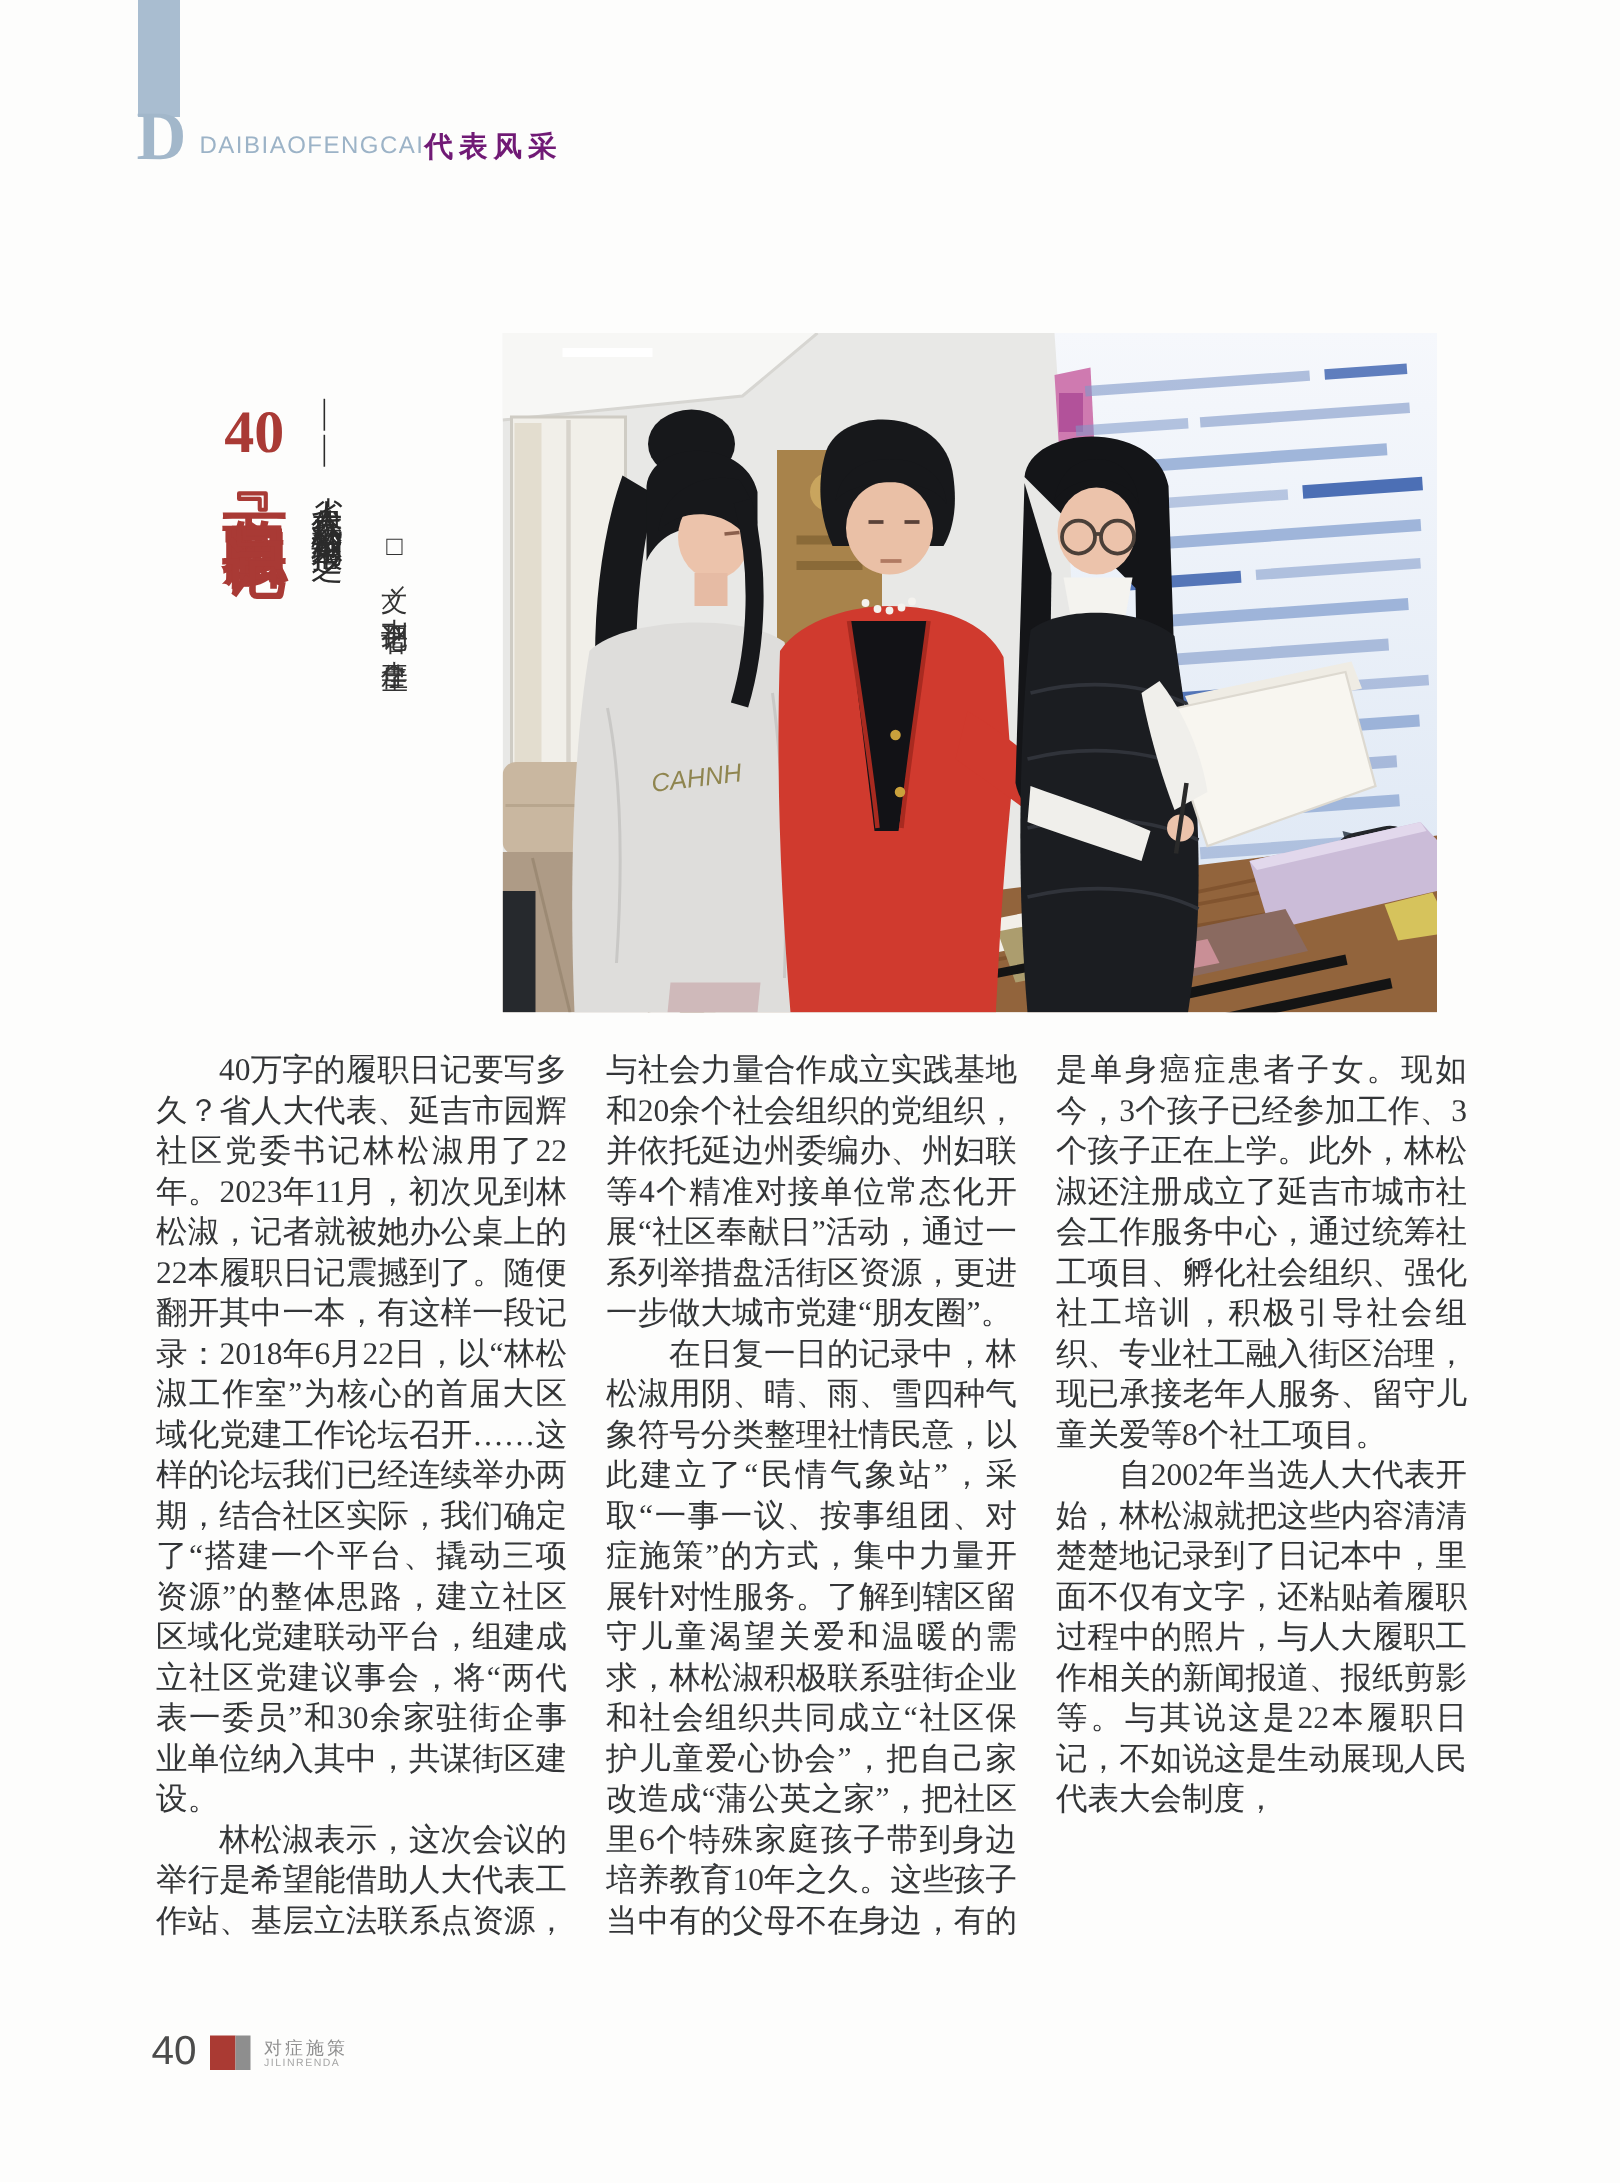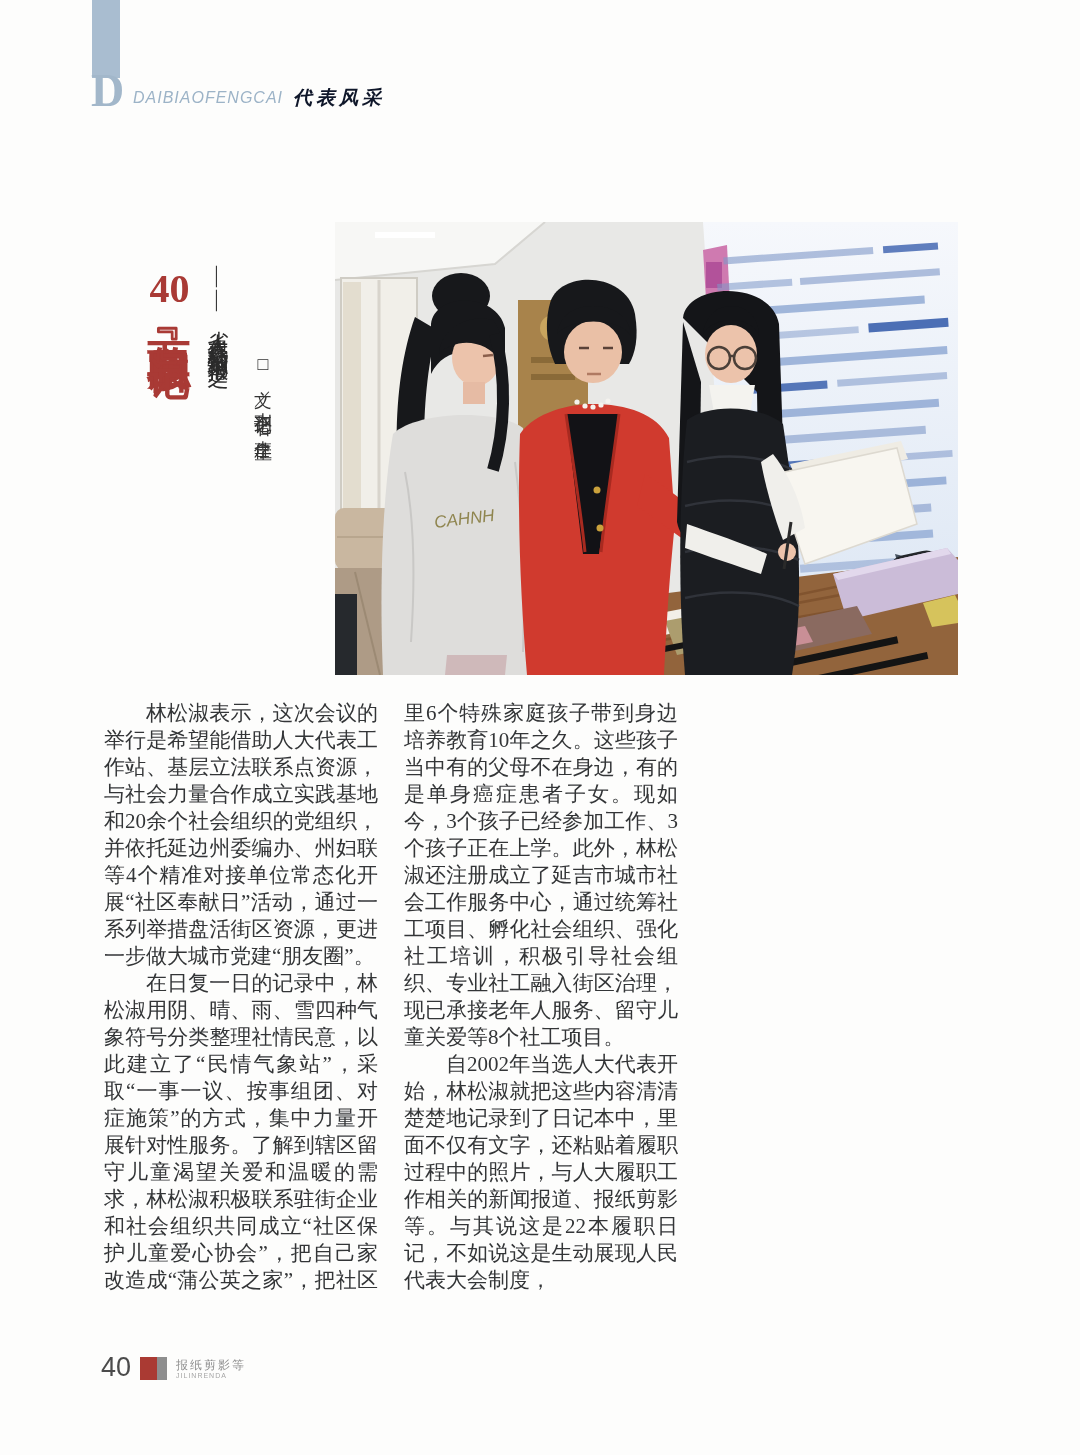--- a/index.html
+++ b/index.html
@@ -10,29 +10,29 @@
   }
   
   .hdr-bar{position:absolute;left:92px;top:0;width:28px;height:78px;background:#a9bdd0;}
   .hdr-letter{
     position:absolute;left:91px;top:68px;width:40px;height:46px;
     font-family:"Liberation Serif","DejaVu Serif",serif;font-weight:bold;
     font-size:46px;line-height:46px;color:#a2b7ca;
   }
   .hdr-text{
     position:absolute;left:133px;top:86px;height:24px;
-    display:flex;align-items:center;gap:10px;font-style:italic;
+    display:flex;align-items:center;
   }
   .hdr-en{
     font-family:"Liberation Sans","DejaVu Sans",sans-serif;
     font-size:16px;letter-spacing:1px;color:#9cb3c7;
   }
   .hdr-cn{
     font-family:"Liberation Sans","DejaVu Sans",sans-serif;
-    font-size:19px;font-weight:bold;letter-spacing:4px;color:#0f172a;
+    font-size:19px;font-weight:bold;letter-spacing:4px;color:#701a75;
   }
   
   .title-vert{
     position:absolute;left:140px;top:268px;height:410px;
     writing-mode:vertical-rl;text-orientation:mixed;
     color:#a93a35;font-weight:bold;
     font-size:43px;line-height:58px;letter-spacing:2px;
   }
   .title-num{text-combine-upright:all;font-size:40px;}
   .subtitle-vert{
@@ -220,30 +220,31 @@
         <polygon points="440,252 562,226 582,302 470,342" fill="#f8f6f0" stroke="#ddd9d0" stroke-width="1.5"></polygon>
         <path d="M438,232 C454,252 466,280 470,306 L448,318 C438,292 430,262 426,240 Z" fill="#f0efeb"></path>
         <path d="M352,302 C380,312 410,322 432,332 L426,352 C402,344 372,334 350,326 Z" fill="#f0efeb"></path>
         <circle cx="452" cy="330" r="9" fill="#ecc3ab"></circle>
         <line x1="456" y1="300" x2="449" y2="347" stroke="#2a2a2a" stroke-width="3"></line>
       </g>
     </svg>
   </div>
 
   <div class="article">
+    <p>40万字的履职日记要写多久？省人大代表、延吉市园辉社区党委书记林松淑用了22年。2023年11月，初次见到林松淑，记者就被她办公桌上的22本履职日记震撼到了。随便翻开其中一本，有这样一段记录：2018年6月22日，以“林松淑工作室”为核心的首届大区域化党建工作论坛召开……这样的论坛我们已经连续举办两期，结合社区实际，我们确定了“搭建一个平台、撬动三项资源”的整体思路，建立社区区域化党建联动平台，组建成立社区党建议事会，将“两代表一委员”和30余家驻街企事业单位纳入其中，共谋街区建设。</p>
     <p>林松淑表示，这次会议的举行是希望能借助人大代表工作站、基层立法联系点资源，与社会力量合作成立实践基地和20余个社会组织的党组织，并依托延边州委编办、州妇联等4个精准对接单位常态化开展“社区奉献日”活动，通过一系列举措盘活街区资源，更进一步做大城市党建“朋友圈”。</p>
     <p>在日复一日的记录中，林松淑用阴、晴、雨、雪四种气象符号分类整理社情民意，以此建立了“民情气象站”，采取“一事一议、按事组团、对症施策”的方式，集中力量开展针对性服务。了解到辖区留守儿童渴望关爱和温暖的需求，林松淑积极联系驻街企业和社会组织共同成立“社区保护儿童爱心协会”，把自己家改造成“蒲公英之家”，把社区里6个特殊家庭孩子带到身边培养教育10年之久。这些孩子当中有的父母不在身边，有的是单身癌症患者子女。现如今，3个孩子已经参加工作、3个孩子正在上学。此外，林松淑还注册成立了延吉市城市社会工作服务中心，通过统筹社工项目、孵化社会组织、强化社工培训，积极引导社会组织、专业社工融入街区治理，现已承接老年人服务、留守儿童关爱等8个社工项目。</p>
     <p>自2002年当选人大代表开始，林松淑就把这些内容清清楚楚地记录到了日记本中，里面不仅有文字，还粘贴着履职过程中的照片，与人大履职工作相关的新闻报道、报纸剪影等。与其说这是22本履职日记，不如说这是生动展现人民代表大会制度，</p>
   </div>
 
   <div class="footer">
     <span class="pgnum">40</span>
     <span class="logo-squares">
       <span class="sq-red"></span>
       <span class="sq-gray"></span>
     </span>
     <span class="logo-texts">
-      <span class="logo-cn">报纸剪影等</span>
+      <span class="logo-cn">对症施策</span>
       <span class="logo-en">JILINRENDA</span>
     </span>
   </div>
 
 </div>
 
 </body></html>

